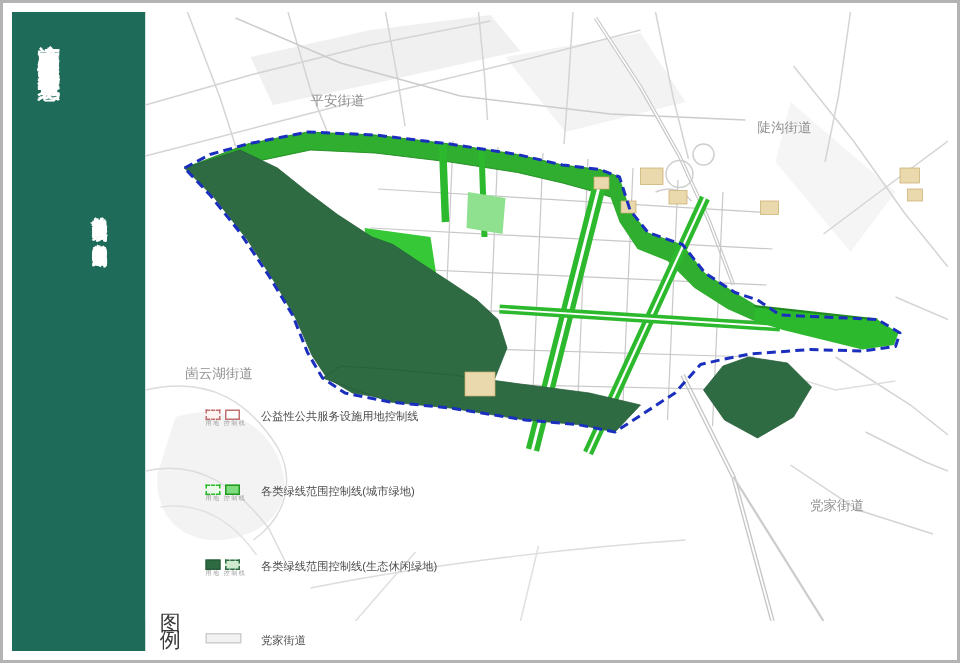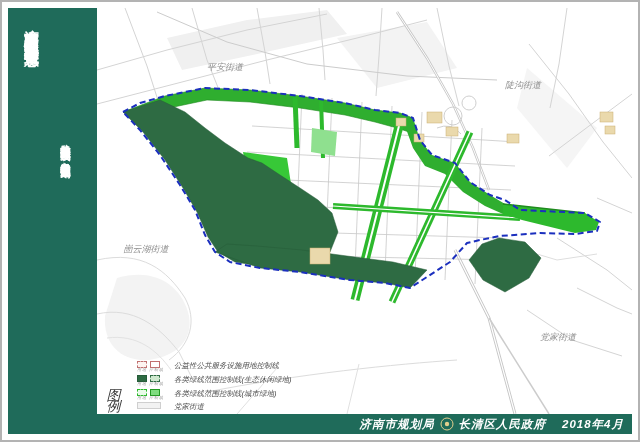--- a/index.html
+++ b/index.html
@@ -18,34 +18,34 @@
     font-size:14.5px; font-weight:bold; color:#ffffff; letter-spacing:1px;
     line-height:1; white-space:nowrap;
   }
   .sb-subtitle {
     position:absolute; top:128px; left:52px; height:292px;
     writing-mode:vertical-rl; text-orientation:upright;
     font-size:10px; font-weight:bold; color:#ffffff; letter-spacing:0.5px;
     line-height:1; white-space:nowrap;
   }
   
-  .main { position:relative; flex:1; display:flex; flex-direction:column;font-style:italic; }
+  .main { position:relative; flex:1; display:flex; flex-direction:column; }
   .map-wrap { position:relative; flex:1; background:#ffffff; }
   .map-wrap svg { display:block; width:535px; height:406px; }
   
   .legend {
     position:absolute; left:10px; bottom:2px; display:flex; align-items:flex-end; gap:16px;
   }
   .legend-title {
     writing-mode:vertical-rl; text-orientation:upright;
     font-size:14px; color:#3a3a3a; letter-spacing:10px; line-height:1;
     padding-bottom:14px;
   }
   .legend-items { display:flex; flex-direction:column; gap:2px; }
-  .lrow { display:flex; align-items:flex-start; gap:7px; }
+  .lrow { display:flex; align-items:flex-start; gap:7px;margin-top:36px; }
   .lswatch { width:30px; flex:0 0 30px; display:flex; flex-direction:column; align-items:flex-start; }
   .swpair { display:flex; gap:3px; }
   .swbox { width:10px; height:7px; box-sizing:border-box; display:inline-block; }
   .sw-fac-a { border:1px dashed #c07070; background:#fdf4f1; }
   .sw-fac-b { border:1px solid #c07070; background:#ffffff; }
   .sw-ug-a  { border:1px dashed #2db92d; background:#eafbea; }
   .sw-ug-b  { border:1px solid #229a22; background:#7fdc7f; }
   .sw-eg-a  { border:1px solid #265c39; background:#2e6b43; }
   .sw-eg-b  { border:1px dashed #2e6b43; background:#cfe9cf; }
   .sw-street { width:24px; height:7px; background:#f2f2f2; border:1px solid #cfcfcf; box-sizing:border-box; }
@@ -193,57 +193,46 @@
                   <span class="swbox sw-fac-b"></span>
                 </span>
               <span class="lcaption">用地 控制线</span>
             </span>
             <span class="llabel">公益性公共服务设施用地控制线</span>
           </div>
 
           <div class="lrow">
             <span class="lswatch">
               <span class="swpair">
+                  <span class="swbox sw-ug-a"></span>
+                  <span class="swbox sw-ug-b"></span>
+                </span>
+              <span class="lcaption">用地 控制线</span>
+            </span>
+            <span class="llabel">各类绿线范围控制线(城市绿地)</span>
+          </div>
+
+          <div class="lrow">
+            <span class="lswatch">
+              <span class="swpair">
                   <span class="swbox sw-eg-a"></span>
                   <span class="swbox sw-eg-b"></span>
                 </span>
               <span class="lcaption">用地 控制线</span>
             </span>
             <span class="llabel">各类绿线范围控制线(生态休闲绿地)</span>
           </div>
 
           <div class="lrow">
             <span class="lswatch">
-              <span class="swpair">
-                  <span class="swbox sw-ug-a"></span>
-                  <span class="swbox sw-ug-b"></span>
-                </span>
-              <span class="lcaption">用地 控制线</span>
-            </span>
-            <span class="llabel">各类绿线范围控制线(城市绿地)</span>
-          </div>
-
-          <div class="lrow">
-            <span class="lswatch">
               <span class="sw-street"></span>
             </span>
             <span class="llabel">党家街道</span>
           </div>
 
 
         </div>
       </div>
     </div>
 
-    <div class="footer">
-      <span>济南市规划局</span>
-      <span class="seal">
-        <svg width="14" height="14" viewBox="0 0 14 14">
-          <circle cx="7" cy="7" r="6" fill="none" stroke="#e3cf8e" stroke-width="1"></circle>
-          <circle cx="7" cy="7" r="2.2" fill="#e3cf8e"></circle>
-        </svg>
-      </span>
-      <span>长清区人民政府</span>
-      <span class="footer-date">2018年4月</span>
-    </div>
   </div>
 
 </div>
 
 </body></html>

